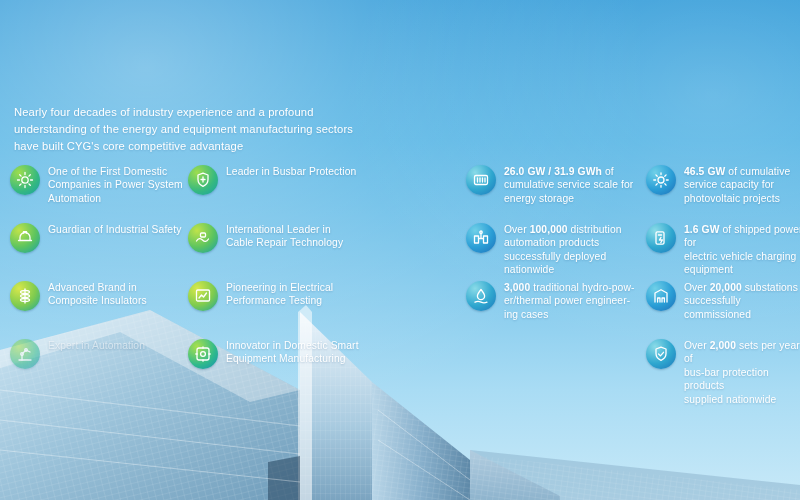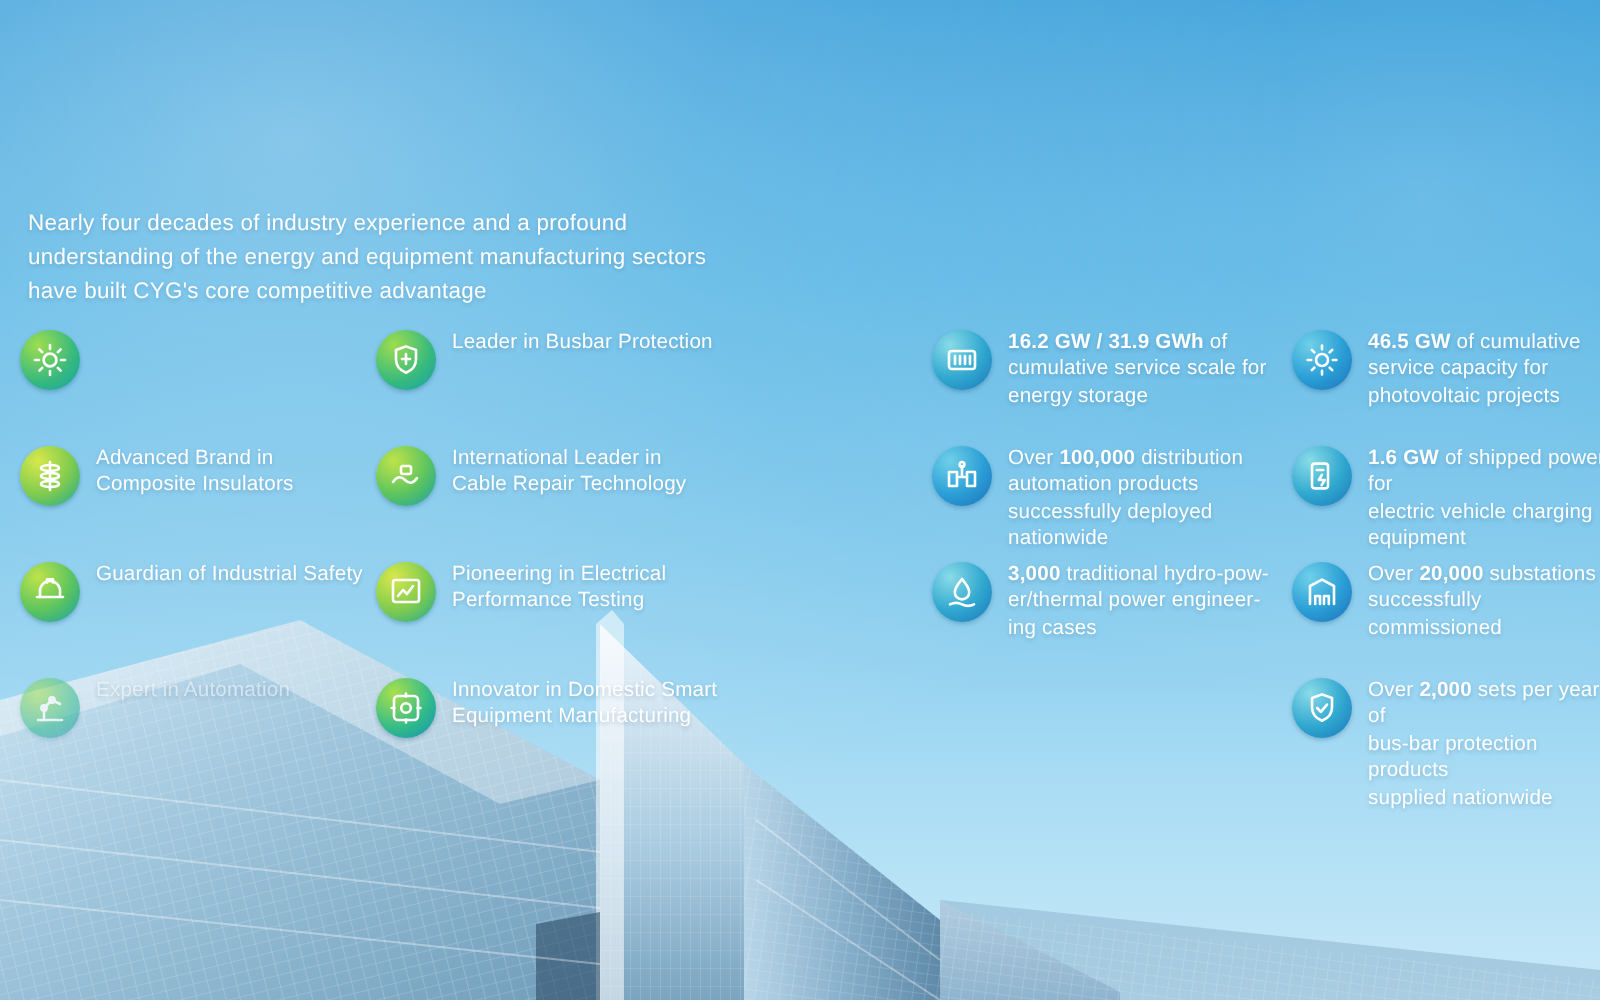--- a/index.html
+++ b/index.html
@@ -192,43 +192,44 @@
   <div class="col col-a">
       <div class="feature">
         <div class="badge g1">
           <svg width="18" height="18" viewBox="0 0 18 18">
             <circle cx="9" cy="9" r="3.2" stroke="#ffffff" fill="none" stroke-width="1.3" stroke-linecap="round" stroke-linejoin="round"></circle>
             <g stroke="#ffffff" fill="none" stroke-width="1.3" stroke-linecap="round" stroke-linejoin="round">
               <path d="M9 1.5v2M9 14.5v2M1.5 9h2M14.5 9h2M3.7 3.7l1.4 1.4M12.9 12.9l1.4 1.4M14.3 3.7l-1.4 1.4M5.1 12.9l-1.4 1.4"></path>
             </g>
           </svg>
         </div>
+        <div class="ftext">One of the First Domestic<br>Companies in Power System<br>Automation</div>
+      </div>
+      <div class="feature">
+        <div class="badge g2">
+          <svg width="18" height="18" viewBox="0 0 18 18">
+            <path d="M2.5 11.5h13M4 11.5V8.5a5 5 0 0 1 10 0v3" stroke="#ffffff" fill="none" stroke-width="1.3" stroke-linecap="round" stroke-linejoin="round"></path>
+            <path d="M7.5 4.2V2.6h3v1.6" stroke="#ffffff" fill="none" stroke-width="1.3" stroke-linecap="round" stroke-linejoin="round"></path>
+          </svg>
+        </div>
+        <div class="ftext">Guardian of Industrial Safety</div>
       </div>
       <div class="feature">
         <div class="badge g3">
           <svg width="18" height="18" viewBox="0 0 18 18">
             <g stroke="#ffffff" fill="none" stroke-width="1.3" stroke-linecap="round" stroke-linejoin="round">
               <path d="M9 2v14"></path>
               <ellipse cx="9" cy="5" rx="4.5" ry="1.5"></ellipse>
               <ellipse cx="9" cy="9" rx="4.5" ry="1.5"></ellipse>
               <ellipse cx="9" cy="13" rx="4.5" ry="1.5"></ellipse>
             </g>
           </svg>
         </div>
         <div class="ftext">Advanced Brand in<br>Composite Insulators</div>
       </div>
-      <div class="feature">
-        <div class="badge g2">
-          <svg width="18" height="18" viewBox="0 0 18 18">
-            <path d="M2.5 11.5h13M4 11.5V8.5a5 5 0 0 1 10 0v3" stroke="#ffffff" fill="none" stroke-width="1.3" stroke-linecap="round" stroke-linejoin="round"></path>
-            <path d="M7.5 4.2V2.6h3v1.6" stroke="#ffffff" fill="none" stroke-width="1.3" stroke-linecap="round" stroke-linejoin="round"></path>
-          </svg>
-        </div>
-        <div class="ftext">Guardian of Industrial Safety</div>
-      </div>
       <div class="feature faded">
         <div class="badge g4">
           <svg width="18" height="18" viewBox="0 0 18 18">
             <g stroke="#ffffff" fill="none" stroke-width="1.3" stroke-linecap="round" stroke-linejoin="round">
               <path d="M3 15h12"></path>
               <path d="M6 15V9l4-4 4 2"></path>
               <circle cx="6" cy="9" r="1.3"></circle>
               <circle cx="10" cy="5" r="1.3"></circle>
             </g>
           </svg>
@@ -284,21 +285,21 @@
   <div class="col col-c">
       <div class="feature">
         <div class="badge b2">
           <svg width="18" height="18" viewBox="0 0 18 18">
             <g stroke="#ffffff" fill="none" stroke-width="1.3" stroke-linecap="round" stroke-linejoin="round">
               <rect x="2.5" y="4.5" width="13" height="9" rx="1.4"></rect>
               <path d="M5.5 7v4M8 7v4M10.5 7v4M13 7v4"></path>
             </g>
           </svg>
         </div>
-        <div class="ftext"><b>16.2 GW / 31.9 GWh</b> of<br>cumulative service scale for<br>energy storage</div>
+        <div class="ftext"><b>26.0 GW / 31.9 GWh</b> of<br>cumulative service scale for<br>energy storage</div>
       </div>
       <div class="feature">
         <div class="badge b1">
           <svg width="18" height="18" viewBox="0 0 18 18">
             <g stroke="#ffffff" fill="none" stroke-width="1.3" stroke-linecap="round" stroke-linejoin="round">
               <rect x="2.5" y="7" width="4" height="7"></rect>
               <rect x="11.5" y="7" width="4" height="7"></rect>
               <path d="M6.5 9.5h5M9 4v5.5"></path>
               <circle cx="9" cy="3.2" r="1.2"></circle>
             </g>

